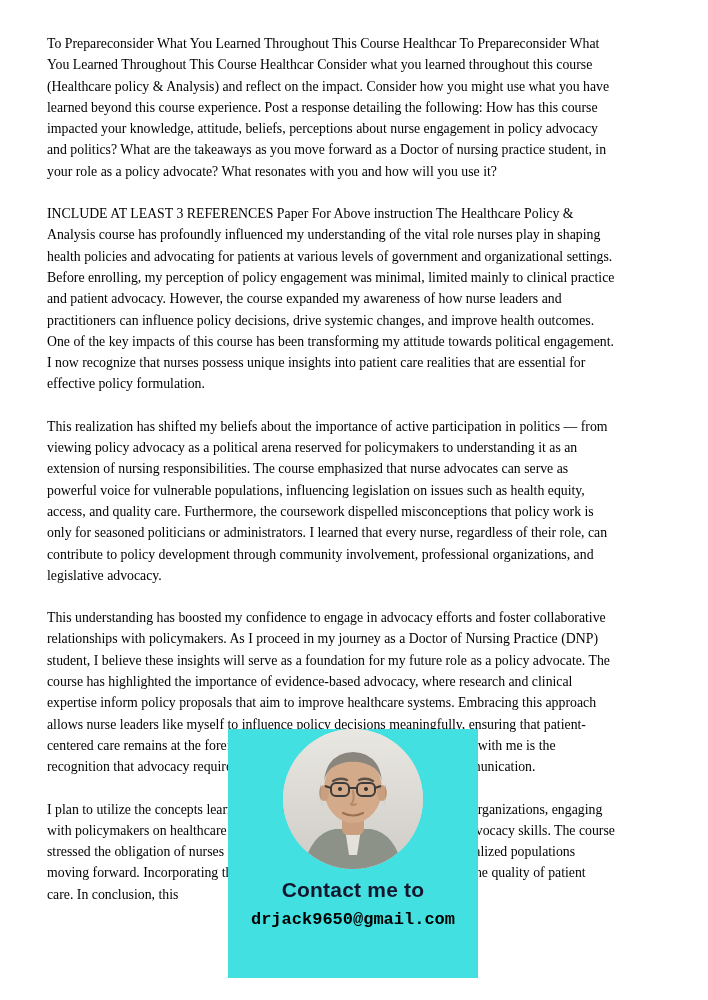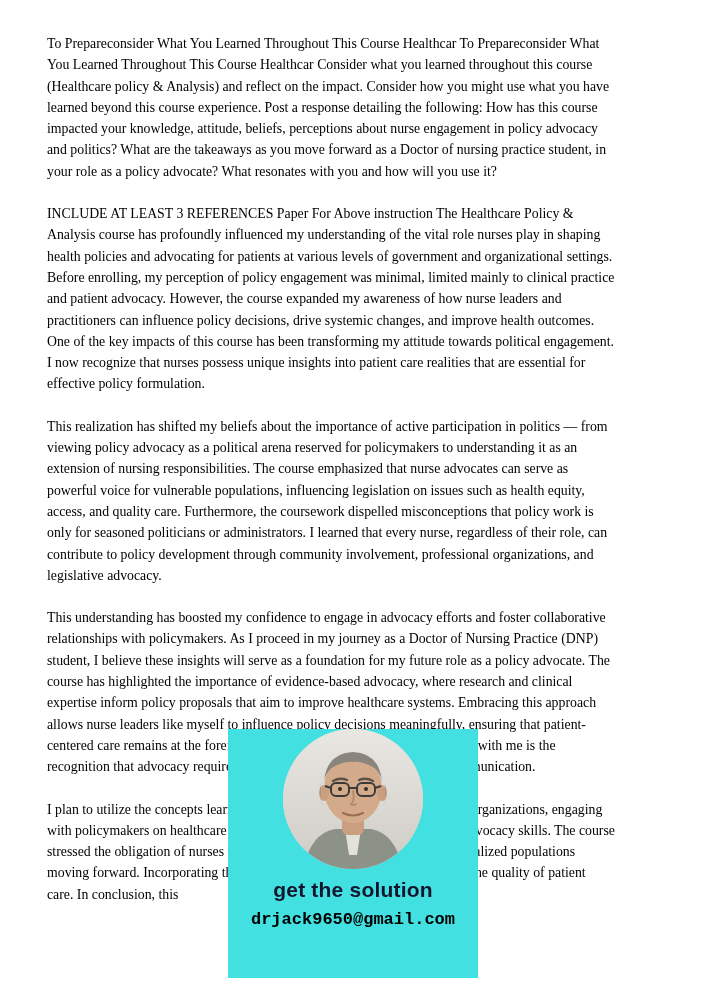--- a/index.html
+++ b/index.html
@@ -112,18 +112,18 @@
         <line x1="92" y1="59" x2="98" y2="57" stroke="#3a3a3a" stroke-width="2"></line>
 
         <circle cx="57" cy="60" r="2" fill="#33302c"></circle>
         <circle cx="83" cy="60" r="2" fill="#33302c"></circle>
 
         <path d="M70 62 Q72 72 68 75 Q70 77 73 75" stroke="#b68a68" stroke-width="2" fill="none" stroke-linecap="round"></path>
         <path d="M60 84 Q70 89 80 84" stroke="#9c6f55" stroke-width="2.2" fill="none" stroke-linecap="round"></path>
       </svg>
     </div>
     <div class="promo-heading">
-      <div>get the solution</div>
+      <div>Contact me to</div>
     </div>
     <div class="promo-email">drjack9650@gmail.com</div>
   </div>
 
 </div>
 
 </body></html>

